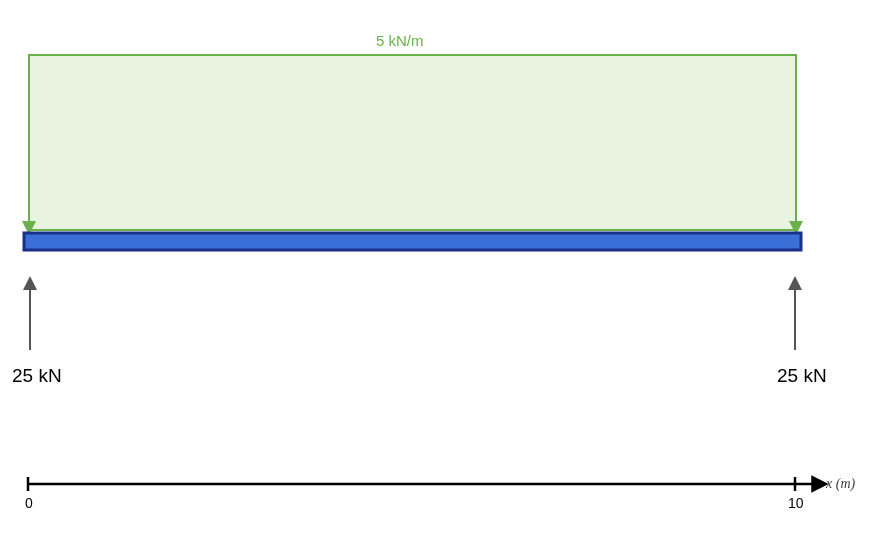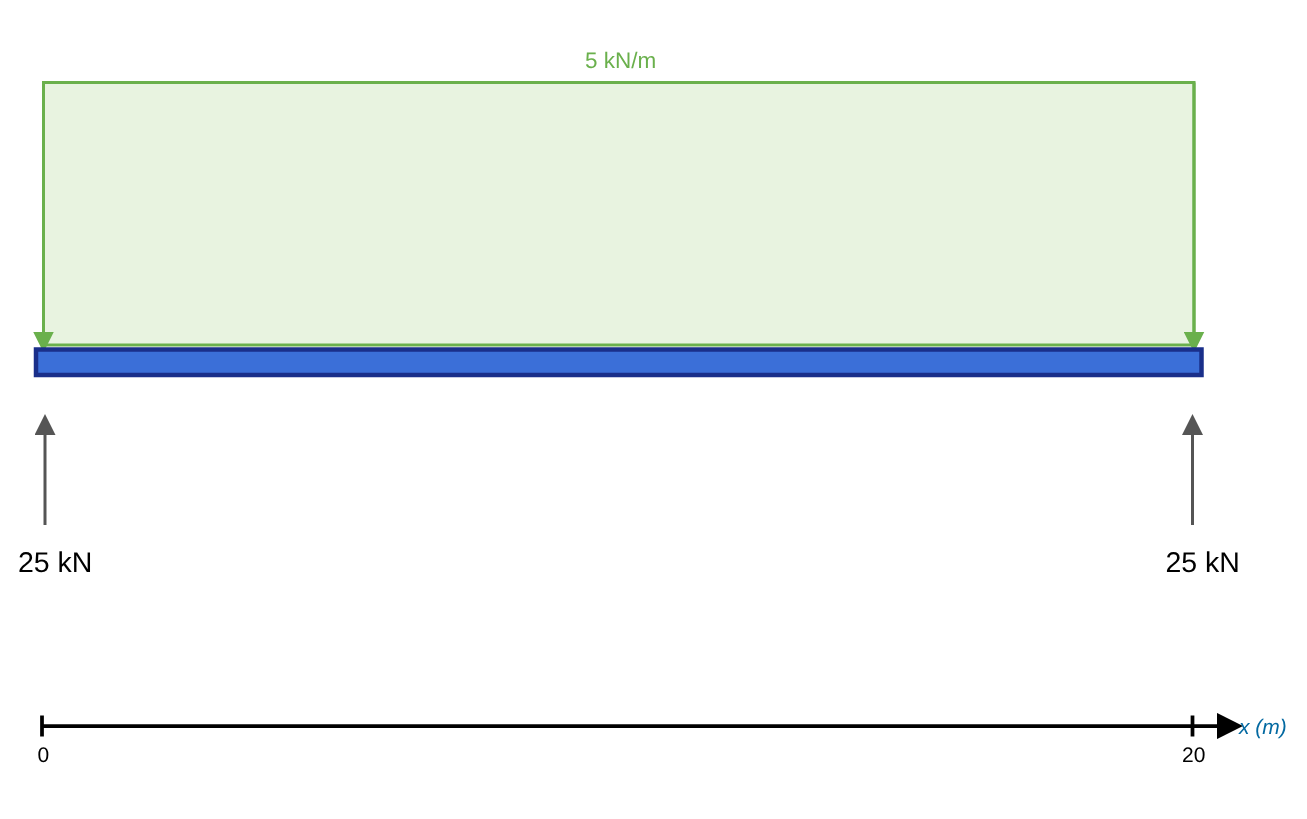--- a/index.html
+++ b/index.html
@@ -26,23 +26,24 @@
       font-size: 15px;
       font-weight: 500;
     }
     .reaction-label {
       position: absolute;
       color: #000;
       font-size: 19px;
     }
     .axis-label {
       position: absolute;
-      color: #0369a1;
+      color: #404040;
       font-size: 14px;
       font-style: italic;
+      font-family: Liberation Serif, serif;
     }
     .tick-label {
       position: absolute;
       color: #000;
       font-size: 14px;
     }
   </style>
 </head>
 <body>
 
@@ -74,25 +75,25 @@
 
     <line x1="795" y1="350" x2="795" y2="283" stroke="#555555" stroke-width="2" marker-end="url(#arrow-black)"></line>
 
     <line x1="28" y1="484" x2="820" y2="484" stroke="#000000" stroke-width="2.5" marker-end="url(#arrow-axis)"></line>
 
     <line x1="28" y1="477" x2="28" y2="491" stroke="#000000" stroke-width="2.5"></line>
 
     <line x1="795" y1="477" x2="795" y2="491" stroke="#000000" stroke-width="2.5"></line>
   </svg>
 
-  <div class="load-label" style="left:390px; top:32px;">5 kN/m</div>
+  <div class="load-label" style="left:376px; top:32px;">5 kN/m</div>
 
   <div class="reaction-label" style="left:12px; top:365px;">25 kN</div>
 
   <div class="reaction-label" style="left:777px; top:365px;">25 kN</div>
 
   <div class="axis-label" style="left:826px; top:476px;">x (m)</div>
 
   <div class="tick-label" style="left:25px; top:495px;">0</div>
 
-  <div class="tick-label" style="left:788px; top:495px;">20</div>
+  <div class="tick-label" style="left:788px; top:495px;">10</div>
 
 </div>
 
 </body></html>

